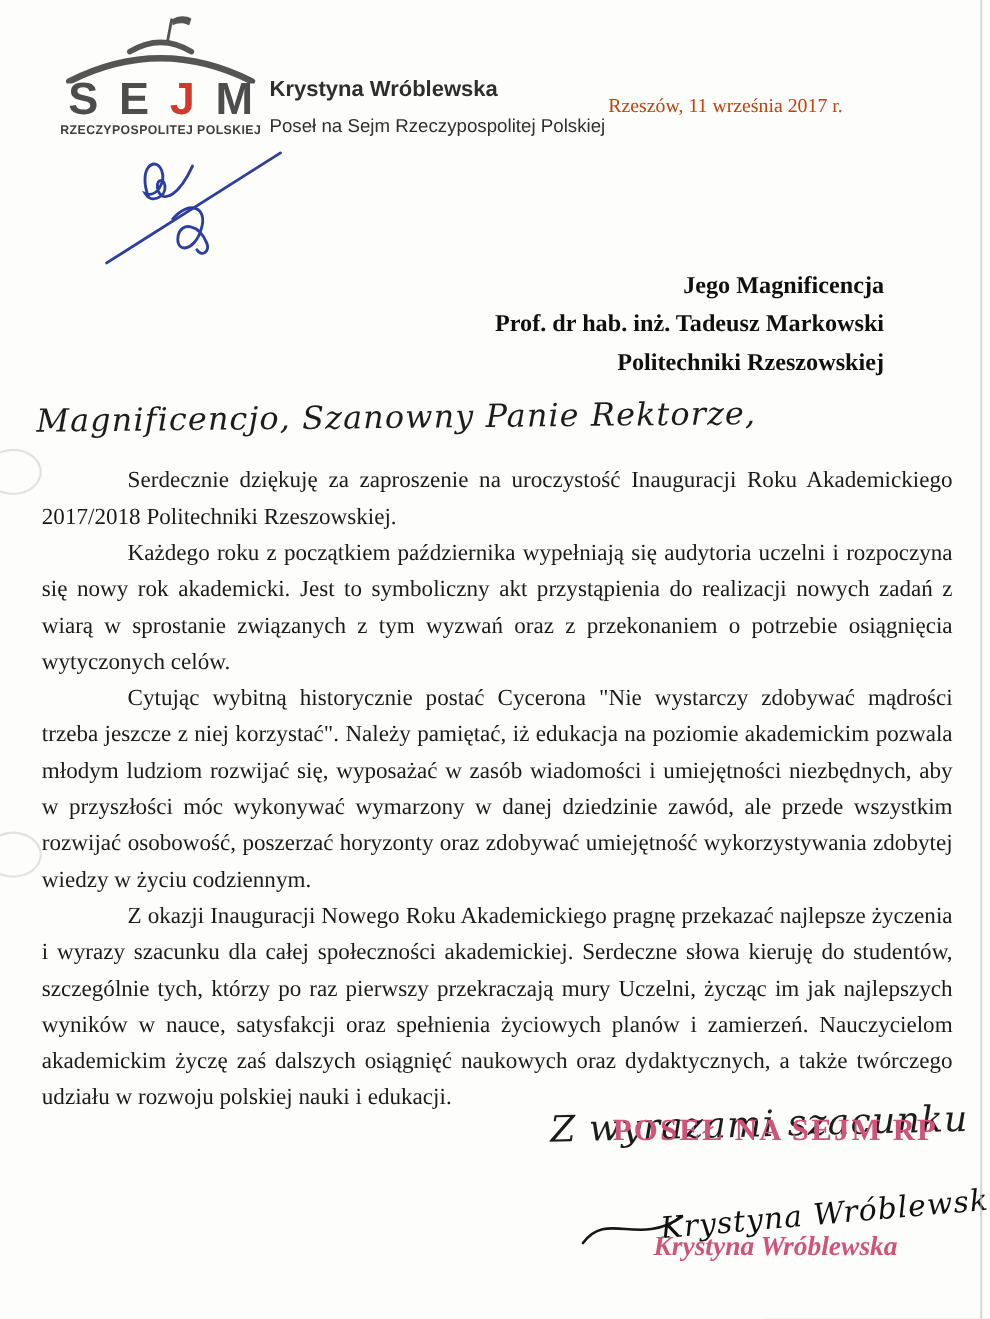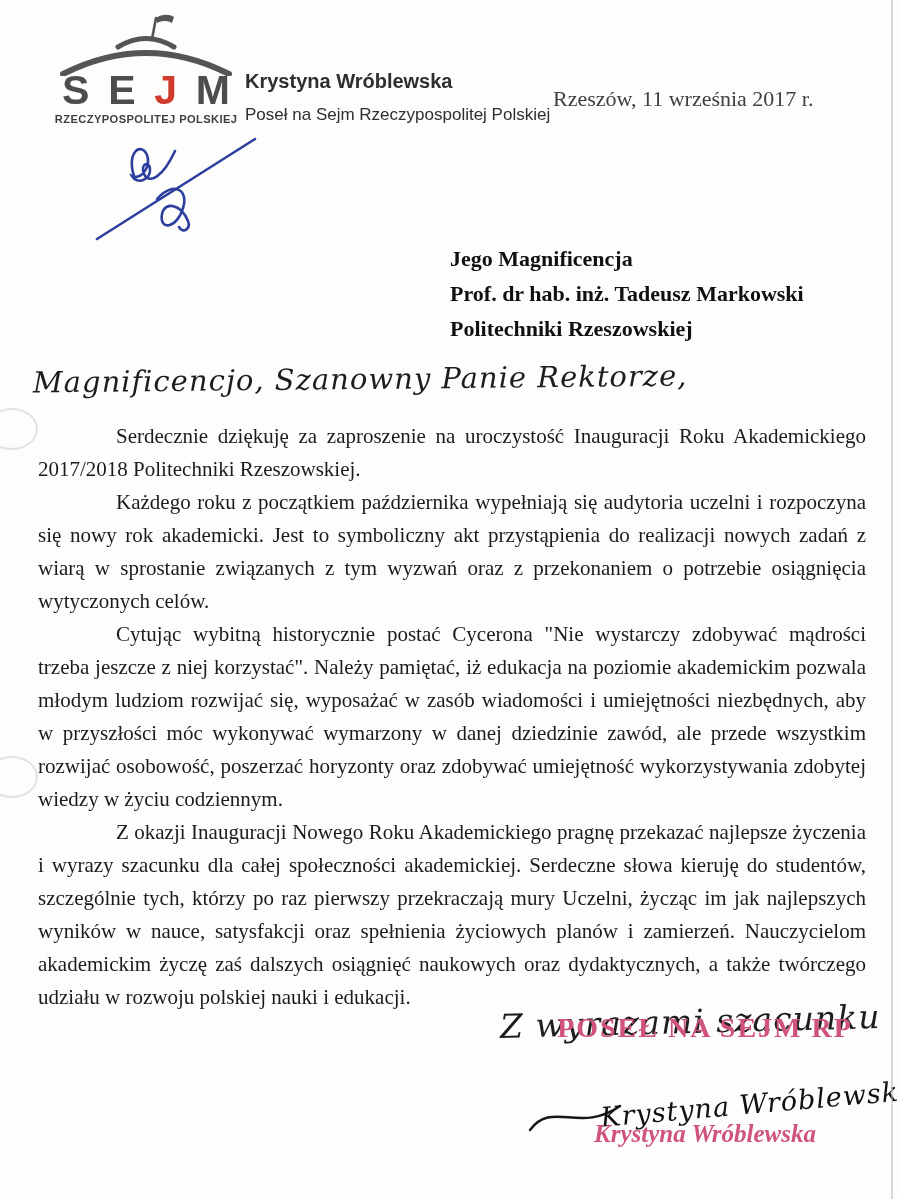--- a/index.html
+++ b/index.html
@@ -21,27 +21,27 @@
     color:var(--logo-gray,#4d4d4d);
   }
   .logo-letters .red{color:var(--logo-red,#cf3a2a);}
   .logo-caption{
     margin-top:1px;font-family:"Liberation Sans", sans-serif;font-weight:bold;
     font-size:11.5px;letter-spacing:.4px;color:#3f3f3f;white-space:nowrap;transform:scaleX(.97);
   }
   .sender{position:absolute;left:245px;top:70px;font-family:"Liberation Sans", sans-serif;}
   .sender-name{font-size:20px;font-weight:bold;color:#2e2e2e;}
   .sender-title{font-size:17px;color:#2e2e2e;margin-top:12px;}
-  .dateline{position:absolute;left:553px;top:86px;font-size:22px;color:#404040;}
+  .dateline{position:absolute;left:553px;top:86px;font-size:18px;color:#c2410c;}
   
   .paraph{position:absolute;left:95px;top:133px;}
   .paraph path{stroke:var(--pen-blue,#2c3f9e);stroke-width:2.6;fill:none;stroke-linecap:round;}
   
   .recipient{position:absolute;left:450px;top:247px;font-weight:bold;font-size:22px;color:#101010;}
-  .recipient div{margin-bottom:12px;line-height:23px;}
+  .recipient div{margin-bottom:12px;line-height:23px;text-align:right;}
   
   .hand{
     font-family:"DejaVu Serif", serif;font-style:italic;color:#1d1d1d;white-space:nowrap;
   }
   .salutation{position:absolute;left:33px;top:362px;font-size:29px;letter-spacing:1px;transform:rotate(-.6deg);}
   .closing{position:absolute;left:500px;top:1002px;font-size:33px;letter-spacing:1px;transform:rotate(-1.5deg);}
   
   .body{position:absolute;left:38px;top:420px;width:828px;font-size:21px;line-height:33px;text-align:justify;}
   .body p{margin:0;text-indent:78px;}
   

